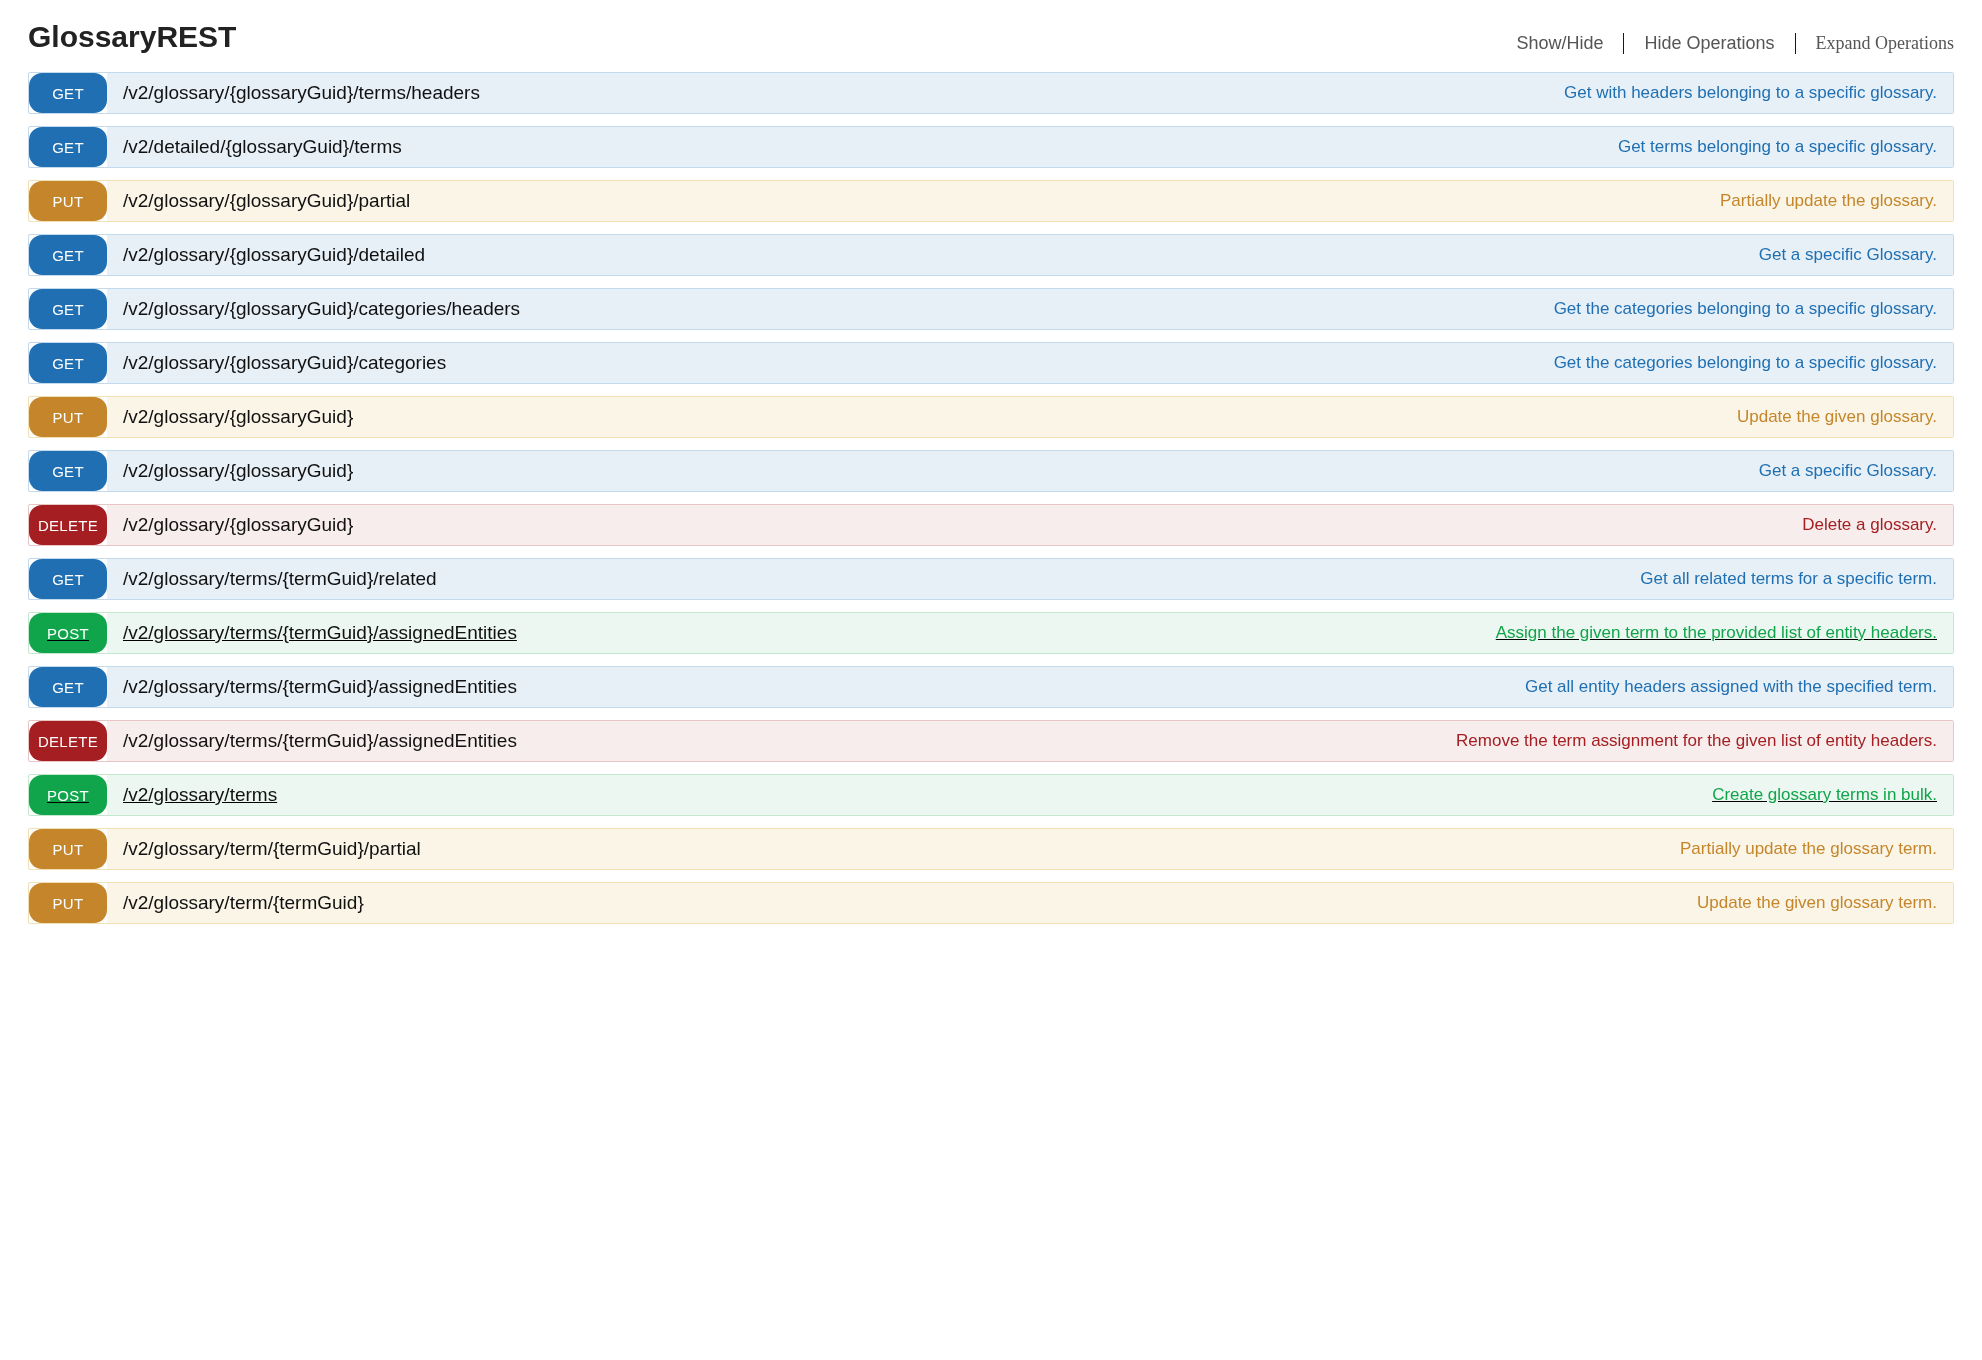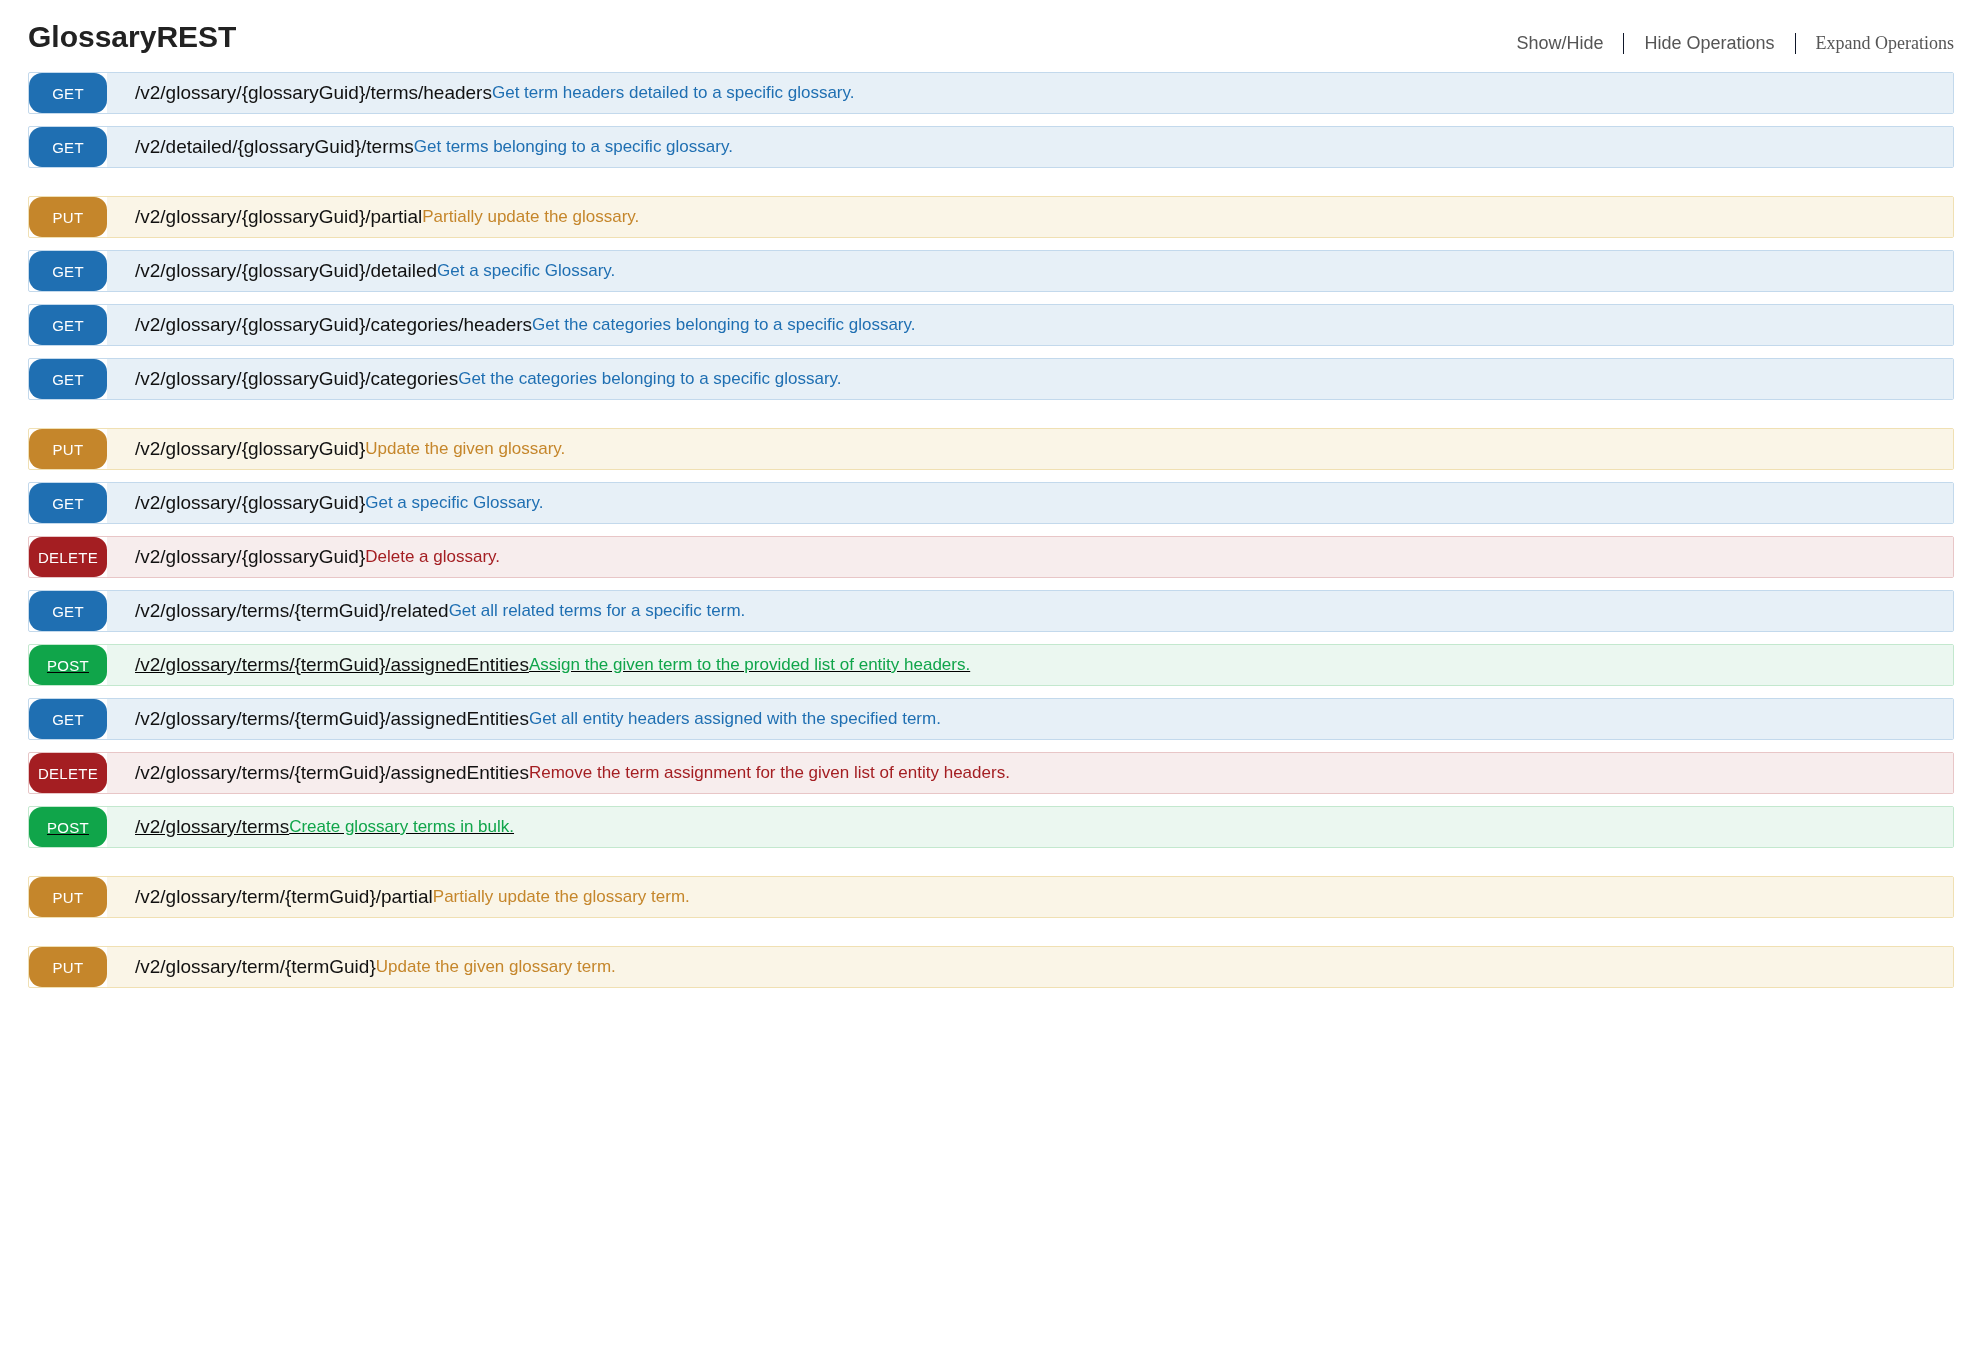--- a/index.html
+++ b/index.html
@@ -66,39 +66,40 @@
       letter-spacing: 0.3px;
       color: #fff;
       text-align: left;
       cursor: pointer;
       border-radius: 13px;
     }
     .op-content {
       flex: 1;
       display: flex;
       align-items: center;
-      padding: 0 28px;
+      justify-content: space-between;
+      padding: 0 16px;
     }
     .op-path {
       font-size: 19px;
       color: #111;
       cursor: pointer;
     }
     .op-desc {
       font-size: 17px;
       text-align: right;
       cursor: pointer;
     }
     
     .op-get { border-color: #c3d9ec; }
     .op-get .method-badge { background: #1f6fb2; }
     .op-get .op-content { background: #e7f0f7; }
     .op-get .op-desc { color: #1f6fb2; }
     
-    .op-put { border-color: #f0e0b3; margin-top: 16px; }
+    .op-put { border-color: #f0e0b3; }
     .op-put .method-badge { background: #c5862b; }
     .op-put .op-content { background: #faf5e7; }
     .op-put .op-desc { color: #c5862b; }
     
     .op-delete { border-color: #e8c6c7; }
     .op-delete .method-badge { background: #a41e22; }
     .op-delete .op-content { background: #f7eded; }
     .op-delete .op-desc { color: #a41e22; }
     
     .op-post { border-color: #c3e8ce; text-decoration: underline; }
@@ -116,21 +117,21 @@
     <a>Hide Operations</a>
     <a>Expand Operations</a>
   </div>
 </div>
 
 <div class="operations" id="operations-list">
     <div class="op-row op-get">
       <div class="method-badge">GET</div>
       <div class="op-content">
         <span class="op-path">/v2/glossary/{glossaryGuid}/terms/headers</span>
-        <span class="op-desc">Get term headers detailed to a specific glossary.</span>
+        <span class="op-desc">Get with headers belonging to a specific glossary.</span>
       </div>
     </div>
     <div class="op-row op-get">
       <div class="method-badge">GET</div>
       <div class="op-content">
         <span class="op-path">/v2/detailed/{glossaryGuid}/terms</span>
         <span class="op-desc">Get terms belonging to a specific glossary.</span>
       </div>
     </div>
     <div class="op-row op-put">

